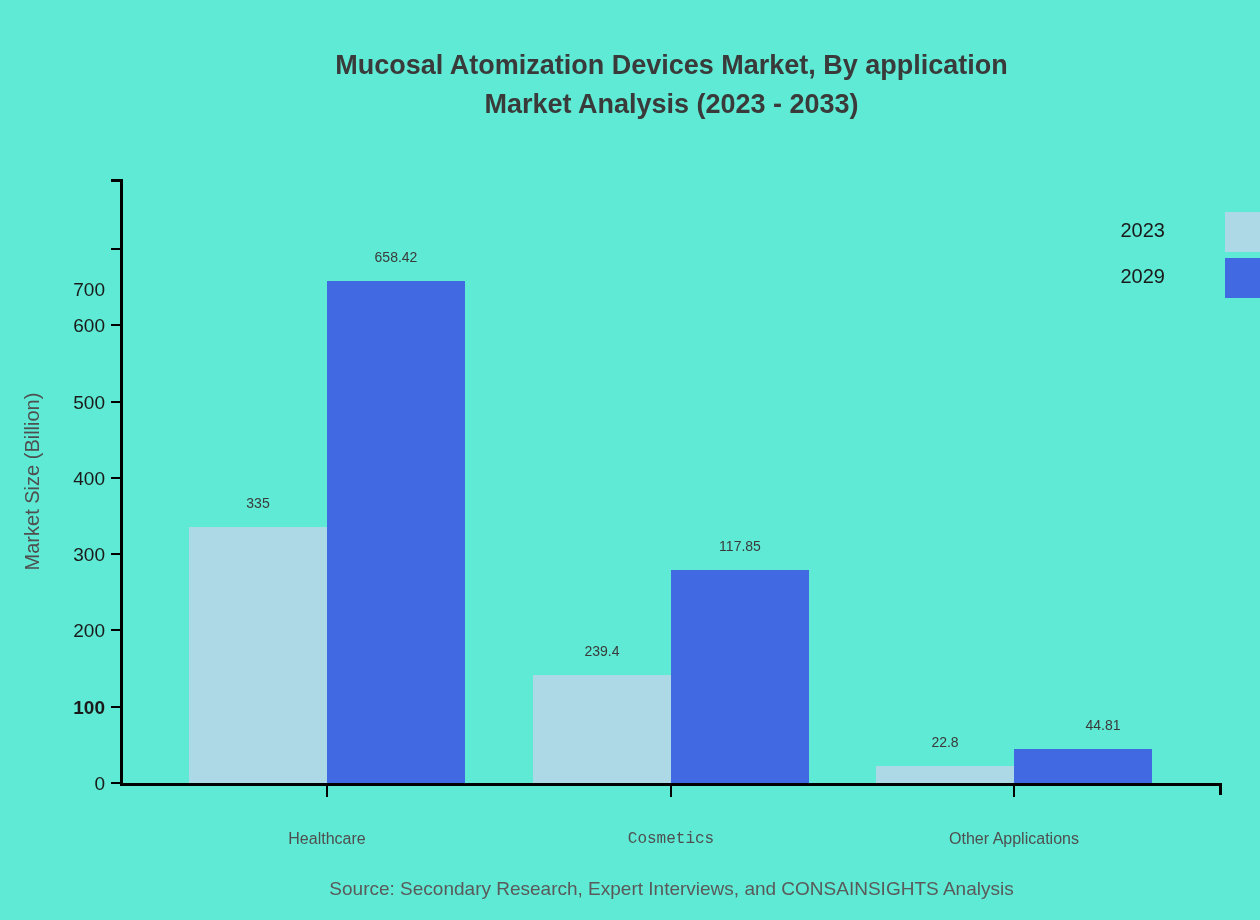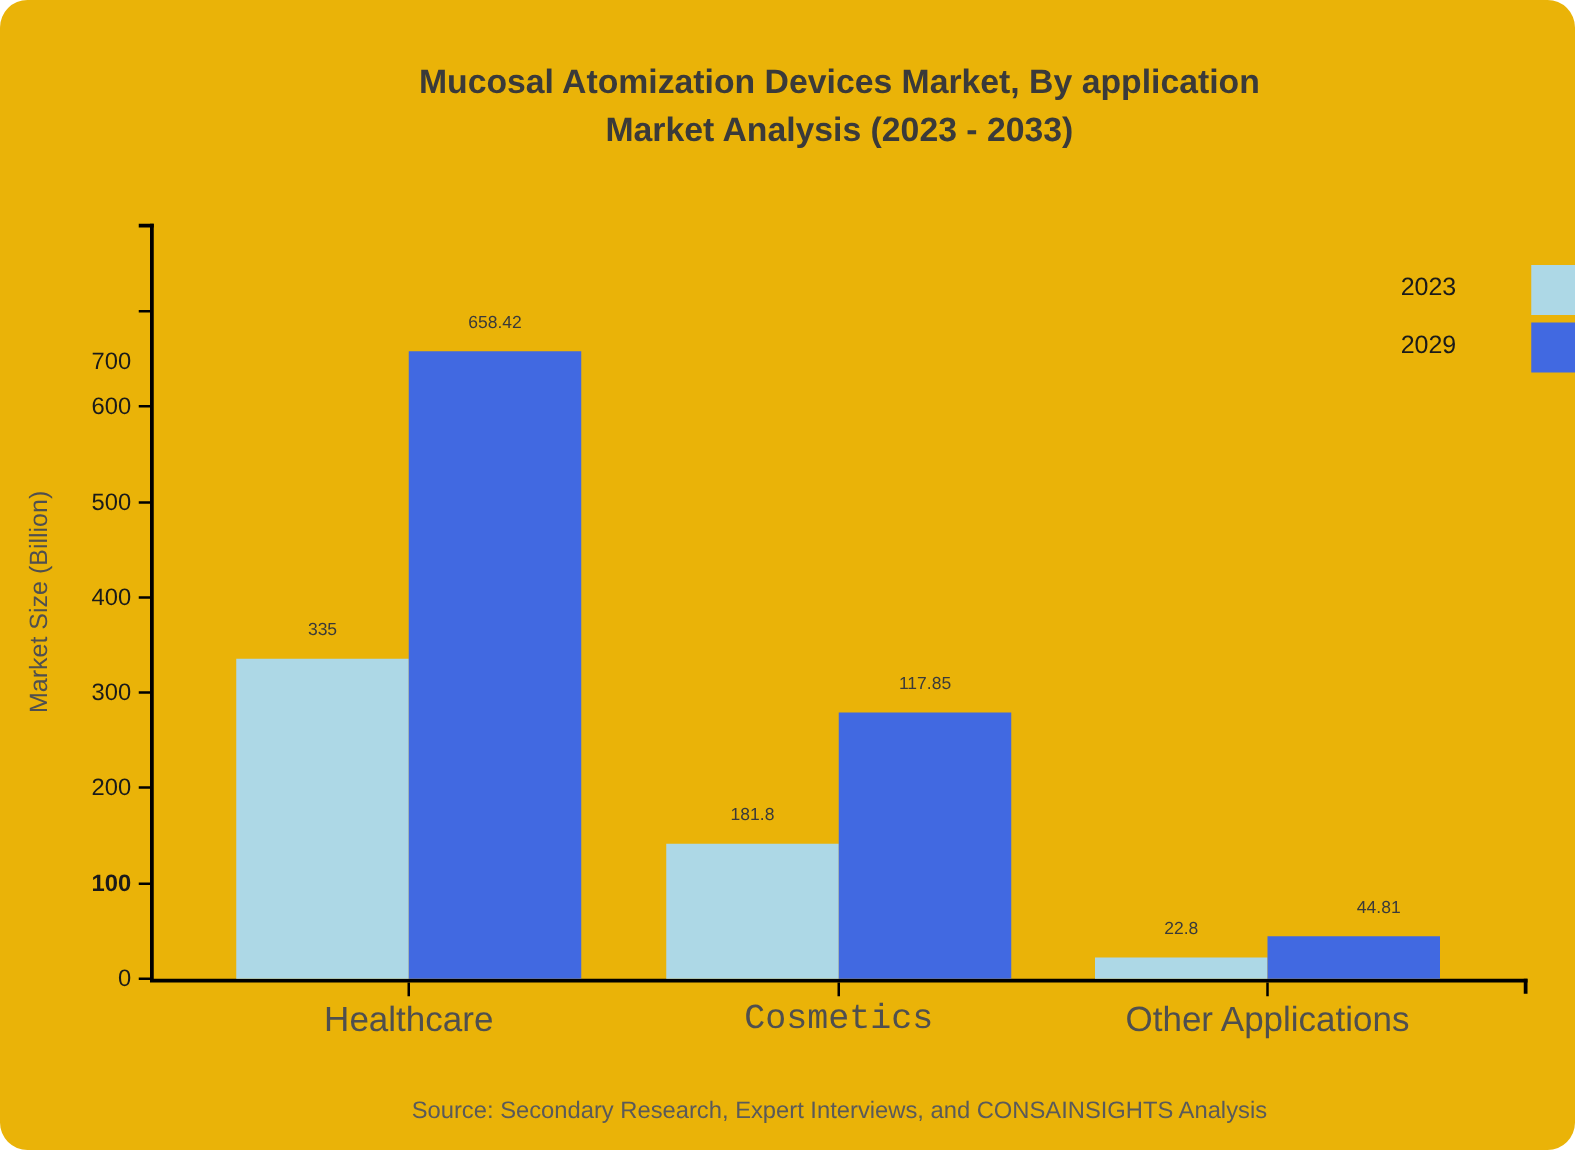--- a/index.html
+++ b/index.html
@@ -13,22 +13,21 @@
     font-family: "Liberation Sans", sans-serif;
     overflow: hidden;
     position: relative;
   }
 
   #figure {
     position: absolute;
     left: 0; top: 0;
     width: 1260px;
     height: 920px;
-    background: #eab308;
-    border-radius: 22px;
+    background: #5eead4;
   }
 
   
   .title-block {
     position: absolute;
     left: 0;
     top: 46px;
     width: 1343px;
     text-align: center;
     color: #3a3a3a;
@@ -113,24 +112,24 @@
 
   .xtick {
     position: absolute;
     top: 607px;
     width: 2px;
     height: 11px;
     background: #000000;
   }
   .xticklabel {
     position: absolute;
-    top: 621px;
+    top: 651px;
     text-align: center;
     color: #4f4f4f;
-    font-size: 28px;
+    font-size: 16px;
     white-space: nowrap;
     transform: translateX(-50%);
   }
 
   .bar {
     position: absolute;
     bottom: 0px;
   }
   .bar.s2023 { background: #add8e6; }
   .bar.s2033 { background: #4169e1; }
@@ -227,21 +226,21 @@
         <div class="yticklabel" style="top: 137.286px;">600</div>
         <div class="ytick" style="top: 69px;"></div>
         <div class="yticklabel" style="top: 61px; margin-top: 40px;">700</div>
       </div>
     <div id="bars">
         <div class="bar s2023" style="left: 69px; width: 138px; height: 255.557px; background: rgb(173, 216, 230);"></div>
         <div class="barlabel" style="left: 138px; top: 314.443px;">335</div>
         <div class="bar s2033" style="left: 207px; width: 138px; height: 502.28px; background: rgb(65, 105, 225);"></div>
         <div class="barlabel" style="left: 276px; top: 67.7196px;">658.42</div>
         <div class="bar s2023" style="left: 413px; width: 138px; height: 108.478px; background: rgb(173, 216, 230);"></div>
-        <div class="barlabel" style="left: 482px; top: 461.522px;">181.8</div>
+        <div class="barlabel" style="left: 482px; top: 461.522px;">239.4</div>
         <div class="bar s2033" style="left: 551px; width: 138px; height: 213.203px; background: rgb(65, 105, 225);"></div>
         <div class="barlabel" style="left: 620px; top: 356.797px;">117.85</div>
         <div class="bar s2023" style="left: 756px; width: 138px; height: 17.3931px; background: rgb(173, 216, 230);"></div>
         <div class="barlabel" style="left: 825px; top: 552.607px;">22.8</div>
         <div class="bar s2033" style="left: 894px; width: 138px; height: 34.1836px; background: rgb(65, 105, 225);"></div>
         <div class="barlabel" style="left: 963px; top: 535.816px; margin-left: 20px;">44.81</div>
       </div>
     <div id="xticks">
         <div class="xtick" style="left: 206px;"></div>
         <div class="xticklabel" style="left: 207px;">Healthcare</div>

